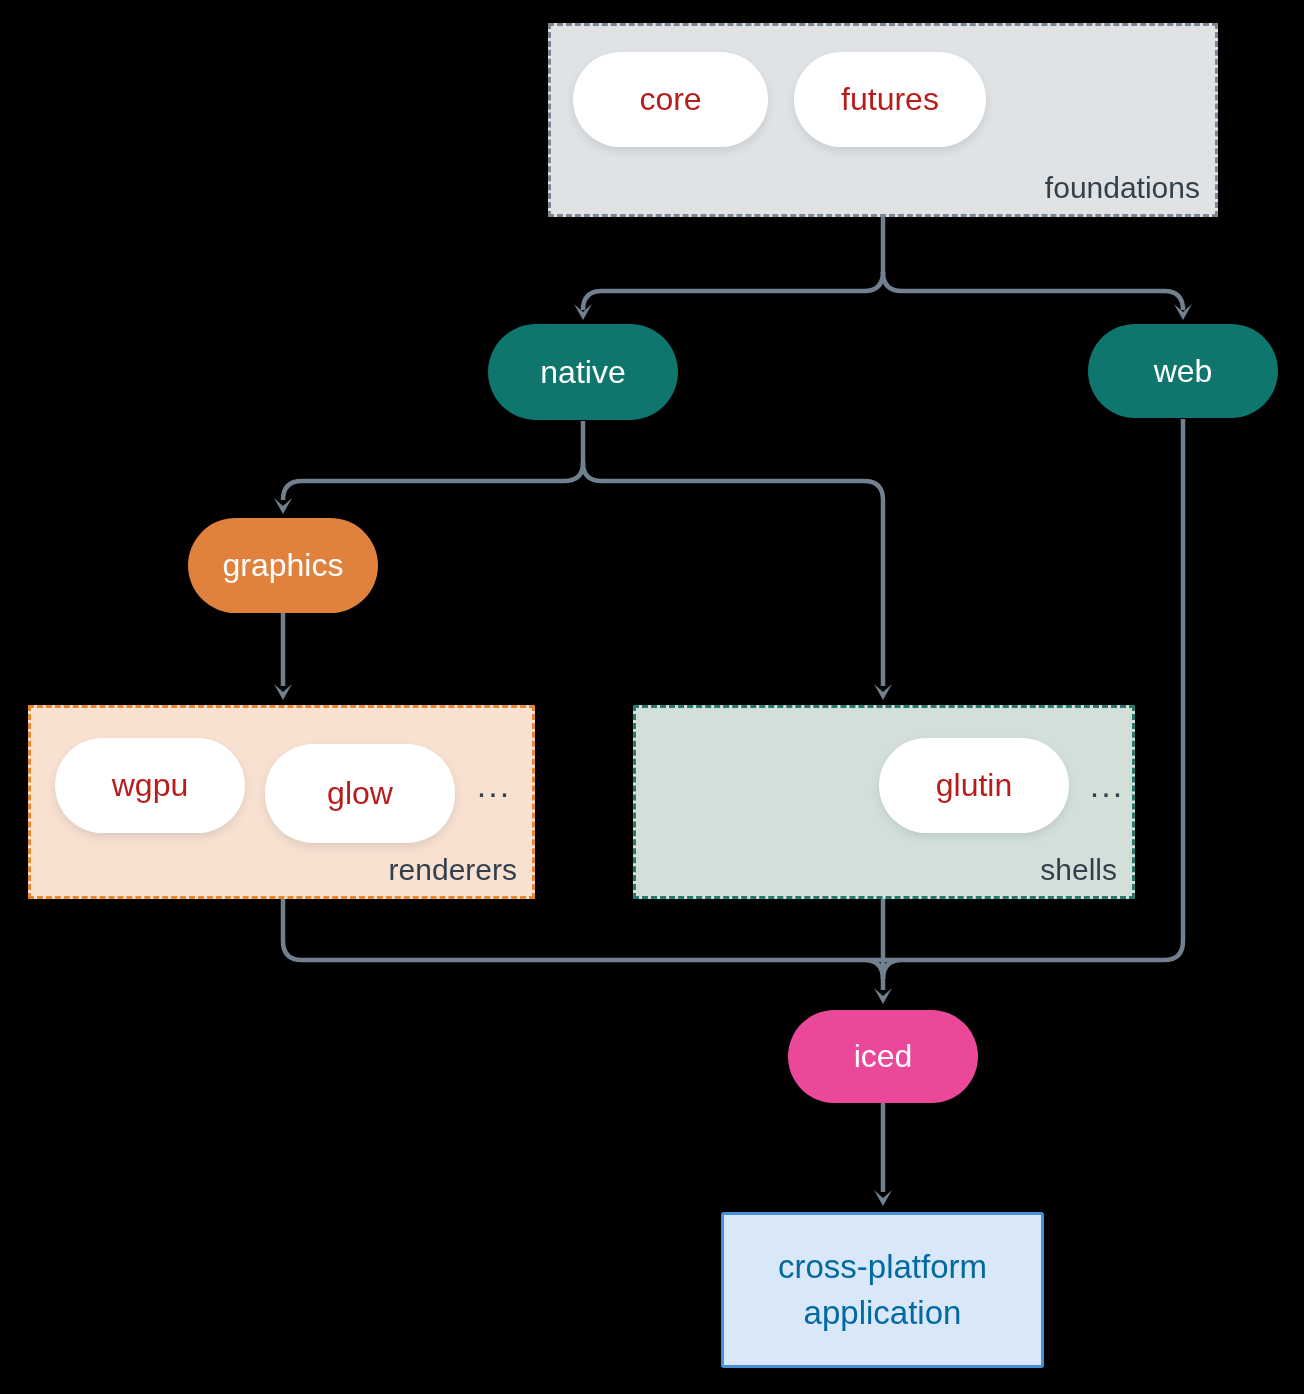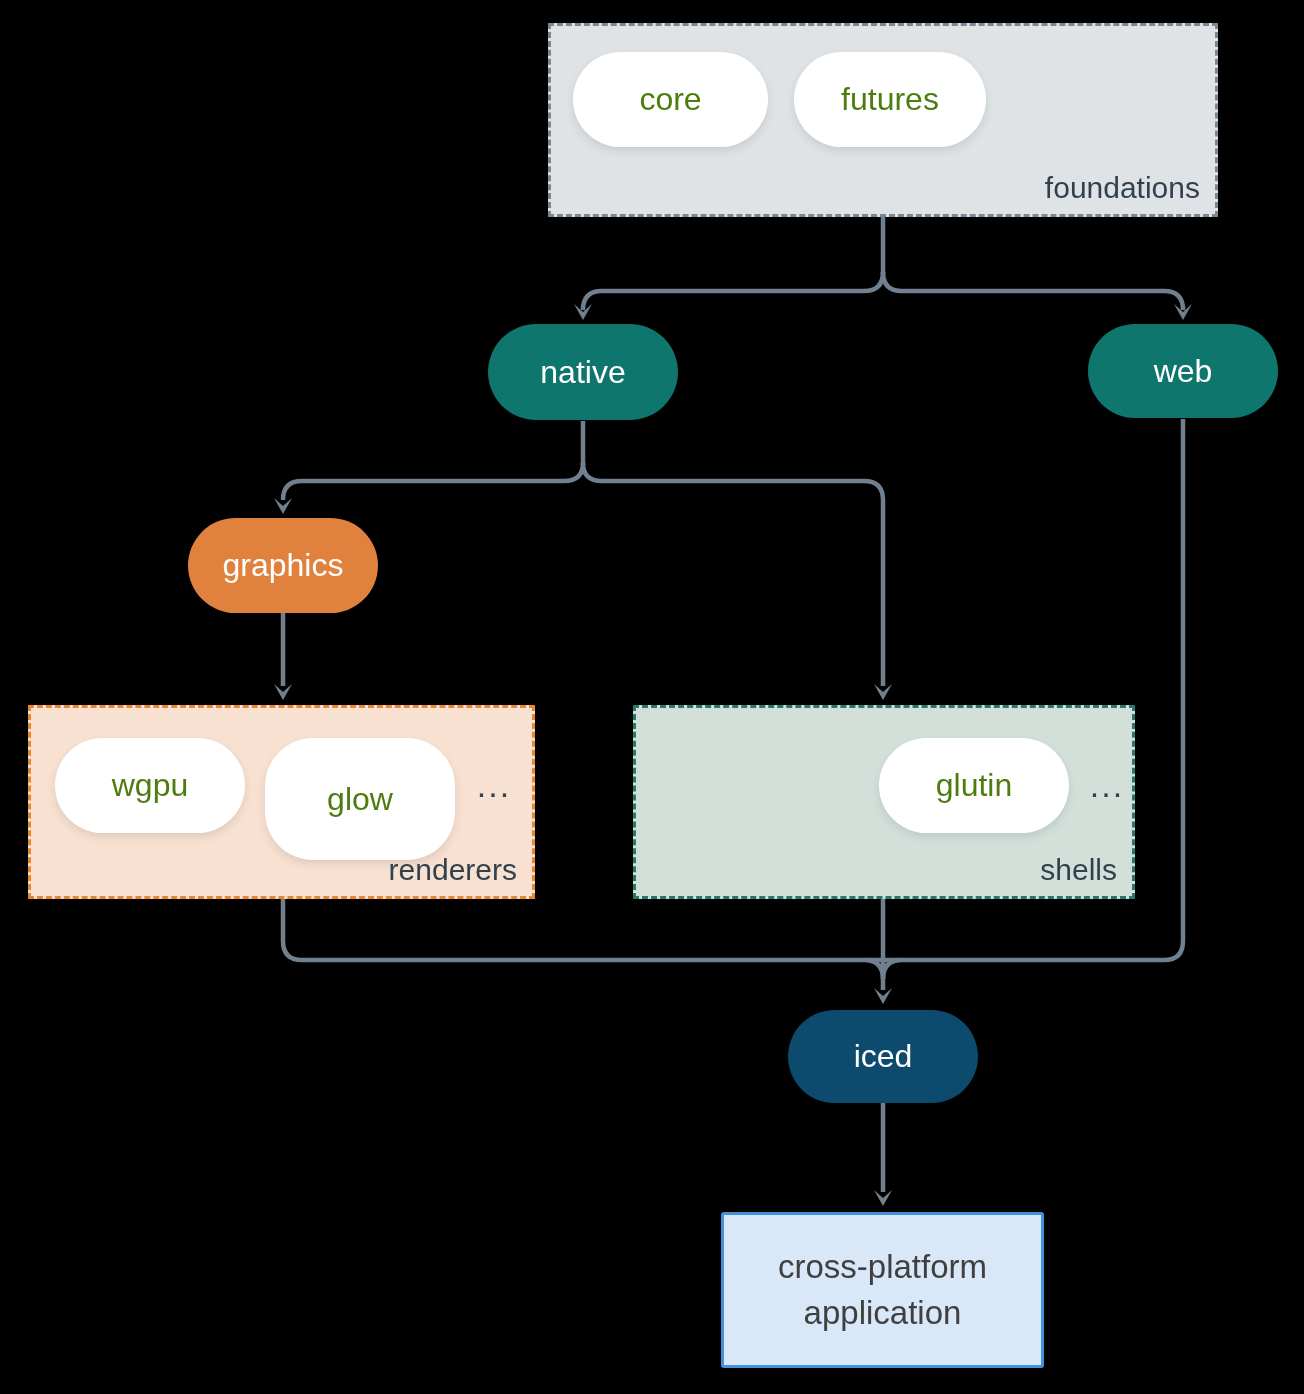--- a/index.html
+++ b/index.html
@@ -42,26 +42,26 @@
   .pill {
     position: absolute;
     border-radius: 48px;
     display: flex;
     align-items: center;
     justify-content: center;
     font-size: 32px;
   }
   .pill.white {
     background: #ffffff;
-    color: #4d7c0f;
+    color: #b91c1c;
     box-shadow: 0 4px 8px rgba(40,50,60,0.12);
   }
   .pill.purple { background: #0f766e; color: #ffffff; }
   .pill.orange { background: #e0813e; color: #ffffff; }
-  .pill.blue   { background: #0c4a6e; color: #ffffff; }
+  .pill.blue   { background: #ec4899; color: #ffffff; }
 
   .ellipsis {
     position: absolute;
     top: 30px; height: 95px; width: 70px;
     display: flex; align-items: center; justify-content: center;
     font-size: 34px;
     color: #33414e;
     letter-spacing: 2px;
   }
 
@@ -71,21 +71,21 @@
     box-sizing: border-box;
     background: #d9e8f8;
     border: 3px solid #4590da;
     border-radius: 3px;
     display: flex;
     align-items: center;
     justify-content: center;
     text-align: center;
     font-size: 33px;
     line-height: 1.4;
-    color: #404040;
+    color: #0369a1;
     padding: 0 34px;
   }
 </style>
 </head>
 <body>
 
 <div class="canvas">
 
   <svg class="edges" width="1304" height="1394" viewBox="0 0 1304 1394">
     <g stroke="#71808f" stroke-width="4.5" fill="none">
@@ -138,21 +138,21 @@
   </div>
 
   <div class="pill orange" style="left:188px; top:518px; width:190px; height:95px;">
     <span>graphics</span>
   </div>
 
   <div class="cluster renderers">
     <div class="pill white" style="left:24px; top:30px; width:190px; height:95px;">
       <span>wgpu</span>
     </div>
-    <div class="pill white" style="left:234px; top:30px; width:190px; height:122px;">
+    <div class="pill white" style="left:234px; top:36px; width:190px; height:99px;">
       <span>glow</span>
     </div>
     <div class="ellipsis" style="left:428px;">...</div>
     <div class="cluster-label">renderers</div>
   </div>
 
   <div class="cluster shells">
     <div class="pill white" style="left:243px; top:30px; width:190px; height:95px;">
       <span>glutin</span>
     </div>

